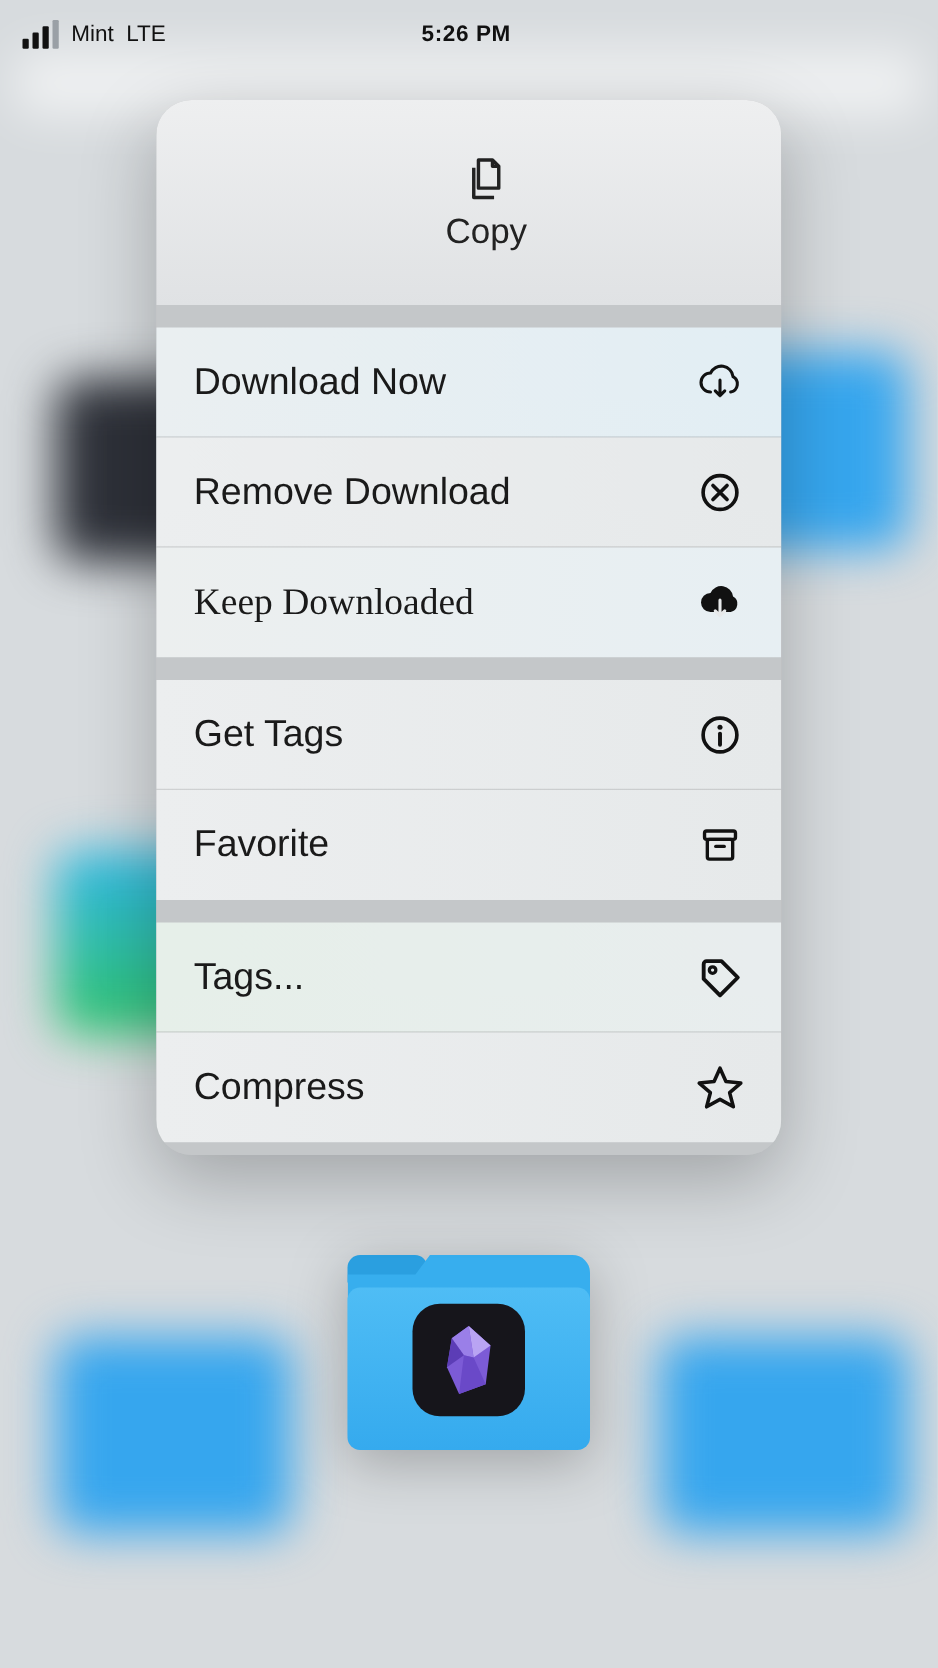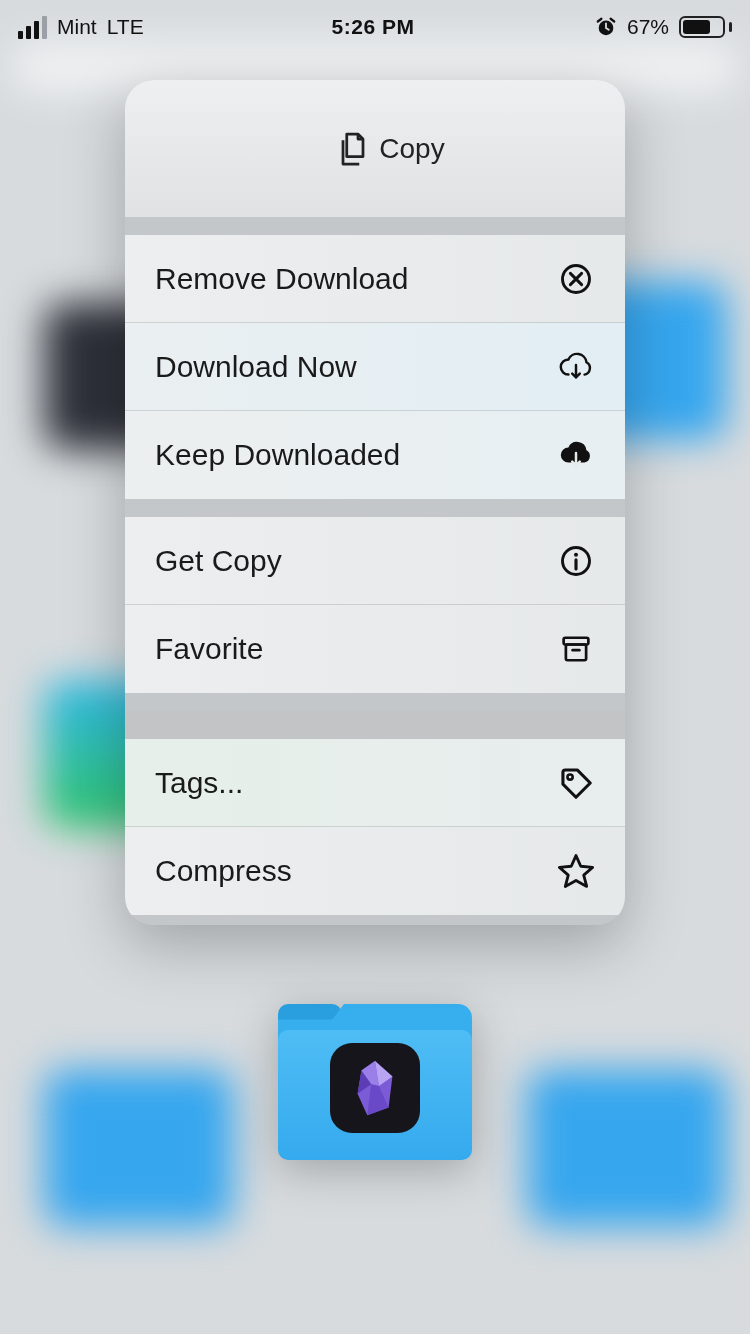--- a/index.html
+++ b/index.html
@@ -15,21 +15,21 @@
   .bg .hdr { position: absolute; top: 70px; left: 30px; right: 30px; height: 50px; background: rgba(255,255,255,0.6); border-radius: 12px; }
   .bg .bluebox { position: absolute; background: #36a6ee; border-radius: 18px; }
   .bg .darkbox { position: absolute; background: #2d3038; border-radius: 18px; }
   .bg .greenbox { position: absolute; background: linear-gradient(#2fb8e8,#2fc46a); border-radius: 18px; }
 
   
   .status-bar {
     position: absolute; top: 0; left: 0; right: 0; height: 44px;
     display: flex; align-items: center; justify-content: space-between;
     padding: 10px 18px 0 18px;
-    font-size: 21px; font-weight: 500; color: #111;
+    font-size: 18px; font-weight: 500; color: #111;
     z-index: 50;
   }
   .status-left, .status-right { display: flex; align-items: center; gap: 10px; }
   .status-center { position: absolute; left: 0; right: 4px; text-align: center; font-weight: 600; letter-spacing: 0.5px; }
   .signal-bars { display: inline-flex; align-items: flex-end; gap: 3px; }
   .signal-bars span { width: 5px; background: #111; border-radius: 1px; display: block; }
   .signal-bars span.dim { background: #9aa0a6; }
   .battery { display: inline-flex; align-items: center; gap: 4px; }
   .battery-body { width: 46px; height: 22px; border: 2.5px solid #222; border-radius: 6px; position: relative; }
   .battery-fill { position: absolute; left: 2px; top: 2px; bottom: 2px; width: 64%; background: #111; border-radius: 3px; }
@@ -41,46 +41,46 @@
     position: absolute;
     left: 125px; top: 80px;
     width: 500px;
     border-radius: 28px;
     overflow: hidden;
     box-shadow: 0 20px 60px rgba(0,0,0,0.25);
     z-index: 20;
     background: #c2c4c6;
   }
   .menu-copy {
-    height: 137px;
+    height: 164px;
     background: linear-gradient(to bottom, #eeeff0, #e0e2e4);
-    display: flex; flex-direction: row; align-items: center; justify-content: center; gap: 6px; padding-left: 28px;
+    display: flex; flex-direction: column; align-items: center; justify-content: center; gap: 6px; padding-left: 28px;
   }
   .menu-copy .label { font-size: 28px; font-weight: 500; color: #222; }
   .docs-icon { width: 40px; height: 40px; color: #222; }
 
   .menu-group { background: transparent; }
   .menu-gap { height: 18px; background: #c4c7c9; }
   .menu-gap.thin { height: 10px; }
 
   .menu-item {
     height: 88px;
     background: linear-gradient(to right, #eceeef, #e6e9ea);
     display: flex; align-items: center; justify-content: space-between;
     padding: 0 30px;
     border-bottom: 1px solid rgba(0,0,0,0.12);
   }
   .menu-item:last-child { border-bottom: none; }
   .menu-item .label { font-size: 30px; font-weight: 500; color: #1a1a1a; }
   .menu-item .icon { width: 38px; height: 38px; color: #111; display: flex; align-items: center; justify-content: center; }
   .menu-item.destructive .label { color: #ff3b30; }
   .menu-item.destructive .icon { color: #ff3b30; }
-  .menu-item.tint-green { background: linear-gradient(to right, #e6efe9, #e8edee); margin-top: 28px; }
+  .menu-item.tint-green { background: linear-gradient(to right, #e6efe9, #e8edee); }
   .menu-item.tint-blue  { background: linear-gradient(to right, #eaeff1, #e2eef4); }
-  .menu-item.tint-blue2 { background: linear-gradient(to right, #ecefef, #e7eff3); }
+  .menu-item.tint-blue2 { background: linear-gradient(to right, #ecefef, #e7eff3); font-family: Liberation Serif, serif; }
 
   svg { display: block; }
 
   
   .folder-preview {
     position: absolute;
     left: 278px; top: 1004px;
     width: 194px; height: 156px;
     z-index: 15;
     filter: drop-shadow(0 10px 22px rgba(0,0,0,0.25));
@@ -125,84 +125,70 @@
     <span class="signal-bars">
       <span style="height:8px"></span>
         <span style="height:13px"></span>
         <span style="height:18px"></span>
         <span class="dim" style="height:23px"></span>
     </span>
     <span>Mint</span>
     <span>LTE</span>
   </div>
   <div class="status-center">5:26 PM</div>
-  <div class="status-right">
-    <svg class="alarm-icon" viewBox="0 0 24 24">
-      <circle cx="12" cy="13" r="8" fill="#111"></circle>
-      <path d="M3 6 L7 3 M21 6 L17 3" stroke="#111" stroke-width="2.4" stroke-linecap="round" fill="none"></path>
-      <path d="M12 8 V13 L15 15" stroke="#d7dbde" stroke-width="2" fill="none" stroke-linecap="round"></path>
-    </svg>
-    <span>67%</span>
-    <span class="battery">
-      <span class="battery-body">
-          <span class="battery-fill"></span>
-        </span>
-      <span class="battery-tip"></span>
-    </span>
-  </div>
 </div>
 
 <div class="menu">
 
   <div class="menu-copy">
     <svg class="docs-icon" viewBox="0 0 32 32">
       <path d="M11 4 h9 l4 4 v14 h-13 z" fill="none" stroke="currentColor" stroke-width="2.2" stroke-linejoin="round"></path>
       <path d="M20 4 v4 h4" fill="none" stroke="currentColor" stroke-width="2.2" stroke-linejoin="round"></path>
       <path d="M8 9 v19 h13" fill="none" stroke="currentColor" stroke-width="2.2" stroke-linejoin="round"></path>
     </svg>
     <span class="label">Copy</span>
   </div>
 
   <div class="menu-gap"></div>
 
   <div class="menu-group">
+    <div class="menu-item tint-blue">
+      <span class="label">Download Now</span>
+      <span class="icon">
+        <svg viewBox="0 0 40 32" width="42" height="34">
+            <path d="M12 24 a8 8 0 0 1 0-16 a10 10 0 0 1 19 3 a7 7 0 0 1 -2 13" fill="none" stroke="currentColor" stroke-width="2.6" stroke-linecap="round"></path>
+            <path d="M20 14 V27 M16 23 L20 27 L24 23" fill="none" stroke="currentColor" stroke-width="2.6" stroke-linecap="round" stroke-linejoin="round"></path>
+          </svg>
+      </span>
+    </div>
     <div class="menu-item">
       <span class="label">Remove Download</span>
       <span class="icon">
         <svg viewBox="0 0 32 32" width="36" height="36">
             <circle cx="16" cy="16" r="12" fill="none" stroke="currentColor" stroke-width="2.6"></circle>
             <path d="M11 11 L21 21 M21 11 L11 21" stroke="currentColor" stroke-width="2.6" stroke-linecap="round"></path>
           </svg>
       </span>
     </div>
-    <div class="menu-item tint-blue">
-      <span class="label">Download Now</span>
-      <span class="icon">
-        <svg viewBox="0 0 40 32" width="42" height="34">
-            <path d="M12 24 a8 8 0 0 1 0-16 a10 10 0 0 1 19 3 a7 7 0 0 1 -2 13" fill="none" stroke="currentColor" stroke-width="2.6" stroke-linecap="round"></path>
-            <path d="M20 14 V27 M16 23 L20 27 L24 23" fill="none" stroke="currentColor" stroke-width="2.6" stroke-linecap="round" stroke-linejoin="round"></path>
-          </svg>
-      </span>
-    </div>
     <div class="menu-item tint-blue2">
       <span class="label">Keep Downloaded</span>
       <span class="icon">
         <svg viewBox="0 0 40 32" width="42" height="34">
             <path d="M12 24 a8 8 0 0 1 0-16 a10 10 0 0 1 19 3 a7 7 0 0 1 -2 13 Z" fill="currentColor"></path>
             <path d="M20 14 V27 M16 23 L20 27 L24 23" fill="none" stroke="#e7e9ea" stroke-width="2.6" stroke-linecap="round" stroke-linejoin="round"></path>
           </svg>
       </span>
     </div>
   </div>
 
   <div class="menu-gap"></div>
 
   <div class="menu-group">
     <div class="menu-item">
-      <span class="label">Get Copy</span>
+      <span class="label">Get Tags</span>
       <span class="icon">
         <svg viewBox="0 0 32 32" width="36" height="36">
             <circle cx="16" cy="16" r="12" fill="none" stroke="currentColor" stroke-width="2.6"></circle>
             <circle cx="16" cy="10.5" r="1.8" fill="currentColor"></circle>
             <path d="M16 15 V23" stroke="currentColor" stroke-width="2.8" stroke-linecap="round"></path>
           </svg>
       </span>
     </div>
     <div class="menu-item">
       <span class="label">Favorite</span>

